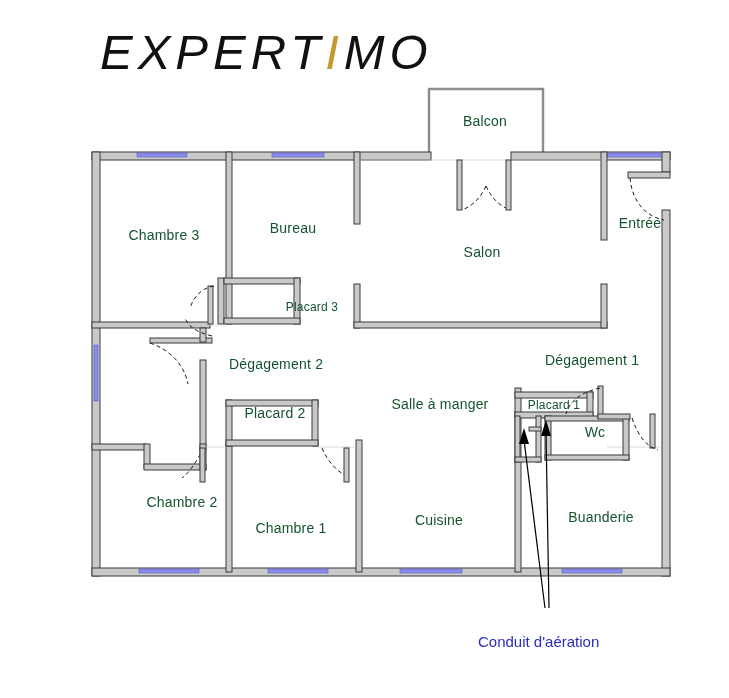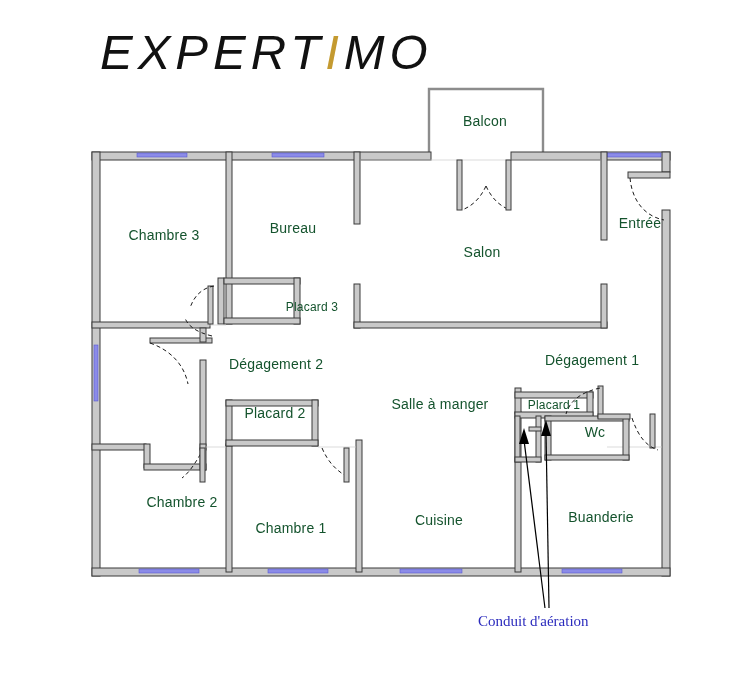--- a/index.html
+++ b/index.html
@@ -75,23 +75,24 @@
   .room-label.small {
     font-size: 12px;
   }
   .room-label.two-line {
     line-height: 19px;
     white-space: normal;
   }
   .caption-label {
     position: absolute;
     color: #2b2bbd;
-    font-family: Liberation Serif, serif;
+    font-family: Liberation Sans, sans-serif;
     font-size: 15px;
     white-space: nowrap;
+    margin-top: 20px;
   }
 </style>
 </head>
 <body>
 
 <div id="app">
 
   <div class="logo-block">
     <div class="logo-word"><span>EXPERT</span><span class="accent-i">I</span><span>MO</span></div>
   </div>

